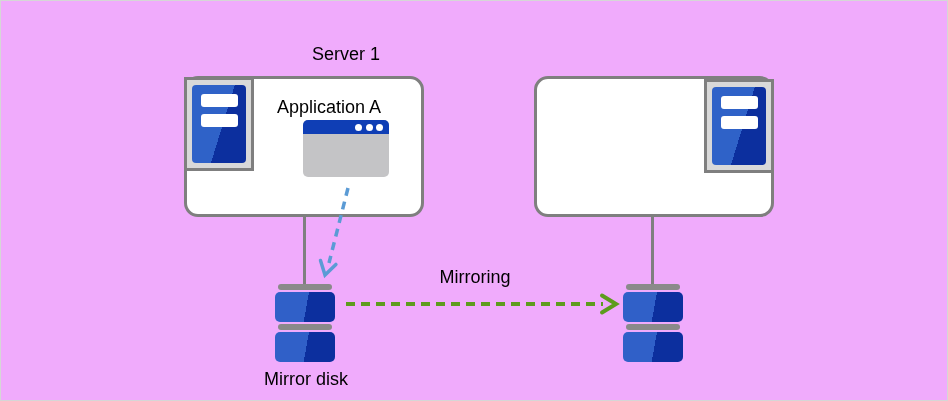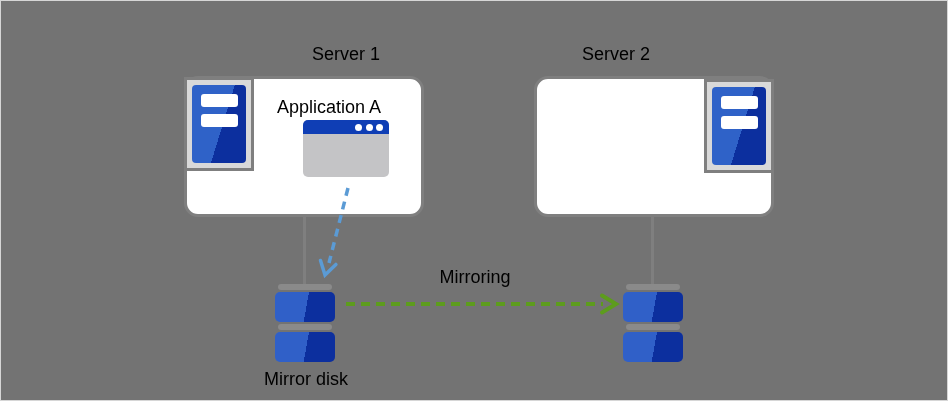--- a/index.html
+++ b/index.html
@@ -1,19 +1,19 @@
 <!DOCTYPE html>
 <html style="--canvas-border: #d6d6d6; --box-border: #7f7f7f; --icon-frame-fill: #d9d9d9; --server-blue-light: #2f62c8; --server-blue-dark: #0c2f9e; --window-titlebar: #0f3eb5; --window-body: #c4c4c6; --disk-bar: #8a8a8a; --disk-blue-light: #3060c8; --disk-blue-dark: #0c2f9e; --arrow-blue: #5b9bd5; --arrow-green: #5d9c1d; --text: #000000;"><head>
 <meta charset="utf-8">
 <style>
   html,body{margin:0;padding:0;background:#fff;}
   .canvas{
     position:relative;
     width:948px;height:401px;
-    background:#737373;
+    background:#f0abfc;
     border:1px solid var(--canvas-border,#d6d6d6);
     box-sizing:border-box;
     font-family:"Liberation Sans",sans-serif;
     color:var(--text,#000);
     overflow:hidden;
   }
   .lbl{
     position:absolute;
     font-size:18px;line-height:22px;
     text-align:center;white-space:nowrap;
@@ -89,21 +89,20 @@
   }
   .arrow-green{stroke:var(--arrow-green,#5d9c1d);fill:none;}
   .arrow-blue{stroke:var(--arrow-blue,#5b9bd5);fill:none;}
 </style>
 </head>
 <body>
 
 <div class="canvas">
 
   <div class="lbl" style="left:245px;top:42px;width:200px;">Server 1</div>
-  <div class="lbl" style="left:515px;top:42px;width:200px;">Server 2</div>
 
   <div class="server-box" style="left:183px;top:75px;"></div>
   <div class="icon-frame" style="left:183px;top:76px;">
     <div class="tower">
       <div class="bar b1"></div>
       <div class="bar b2"></div>
     </div>
   </div>
 
   <div class="lbl" style="left:228px;top:95px;width:200px;z-index:2;">Application A</div>

